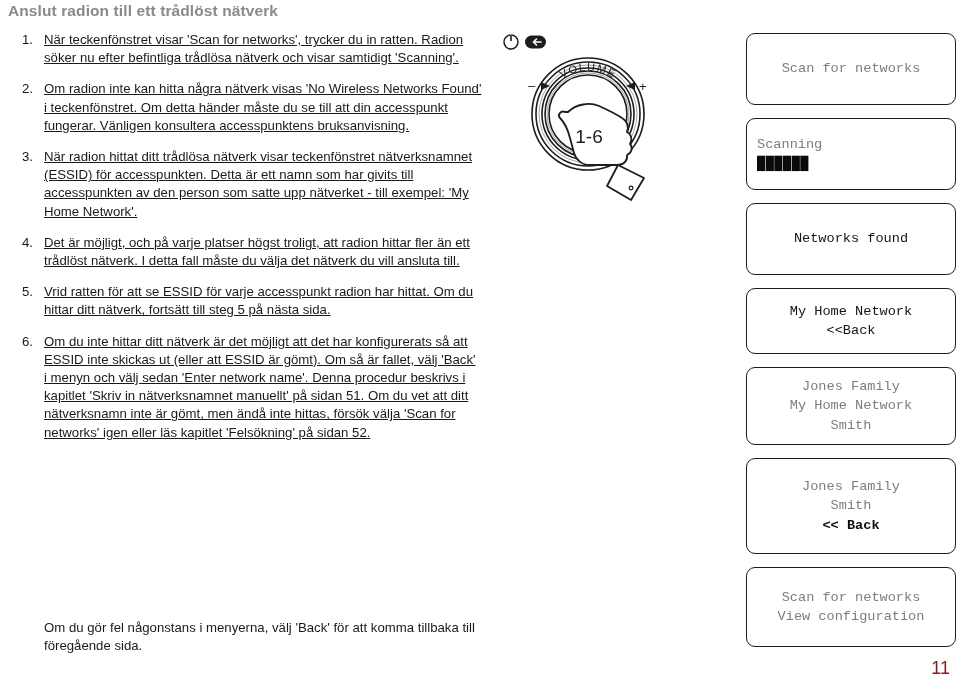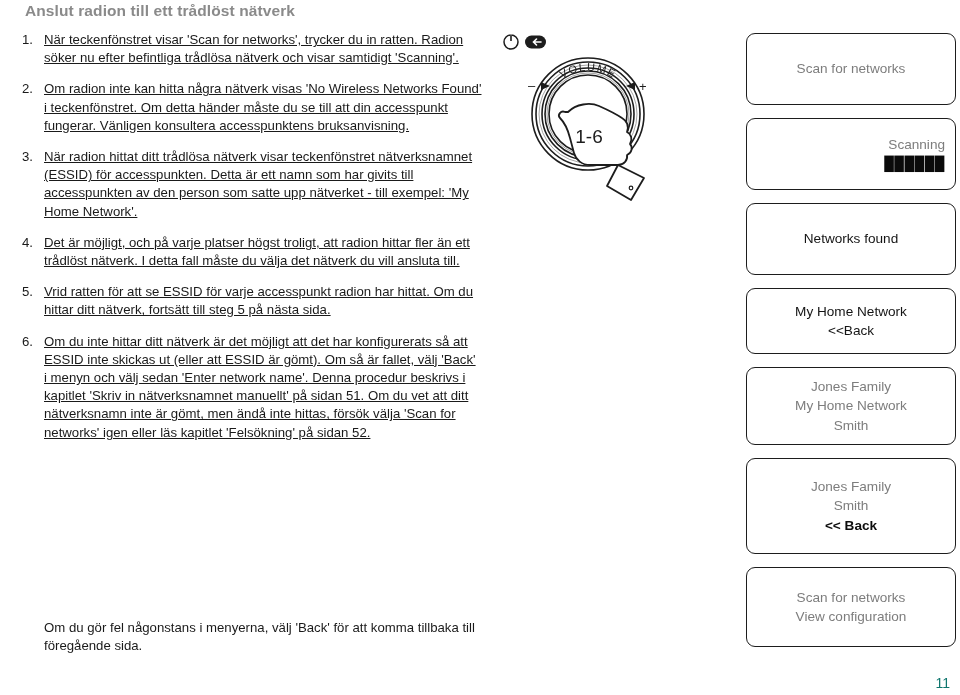--- a/index.html
+++ b/index.html
@@ -19,21 +19,20 @@
   
   .page-title {
     position: absolute;
     left: 8px;
     top: 2px;
     font-size: 15.5px;
     font-weight: bold;
     color: #8a8a8a;
     letter-spacing: 0.1px;
     white-space: nowrap;
-    margin-left: 17px;
   }
 
   
   .steps {
     position: absolute;
     left: 22px;
     top: 31px;
     width: 460px;
   }
   .step {
@@ -84,33 +83,33 @@
     left: 746px;
     top: 33px;
     width: 210px;
   }
   .lcd {
     box-sizing: border-box;
     border: 1.6px solid #1d1d1d;
     border-radius: 9px;
     background: #ffffff;
     width: 210px;
-    font-family: Liberation Sans, sans-serif;
+    font-family: Liberation Mono, monospace;
     font-size: 13.6px;
     line-height: 19.5px;
     color: #7d7d7d;
     padding: 9px 10px;
     margin-bottom: 13px;
     display: flex;
     flex-direction: column;
     justify-content: center;
   }
   .lcd .line { white-space: pre; }
   .lcd.center .line { text-align: center; }
-  .lcd.left .line { text-align: right; }
+  .lcd.left .line { text-align: left; }
   .lcd .line.dark { color: #141414; }
   .lcd .line.bold { color: #0d0d0d; font-weight: bold; }
   .lcd .line.blocks {
     color: #0a0a0a;
     letter-spacing: 0.5px;
     font-size: 13.6px;
   }
 
   
   .lcd.h1 { height: 72px; }
@@ -118,23 +117,23 @@
   .lcd.h3 { height: 72px; }
   .lcd.h4 { height: 66px; }
   .lcd.h5 { height: 78px; }
   .lcd.h6 { height: 96px; }
   .lcd.h7 { height: 80px; }
 
   
   .page-number {
     position: absolute;
     right: 10px;
-    bottom: 4px;
-    font-size: 14px;
-    color: #0f766e;
+    bottom: 16px;
+    font-size: 18px;
+    color: #7f1d1d;
   }
 </style>
 </head>
 <body>
 
 <div class="page-title">Anslut radion till ett trådlöst nätverk</div>
 
 <div class="steps">
 
 <div class="step">

